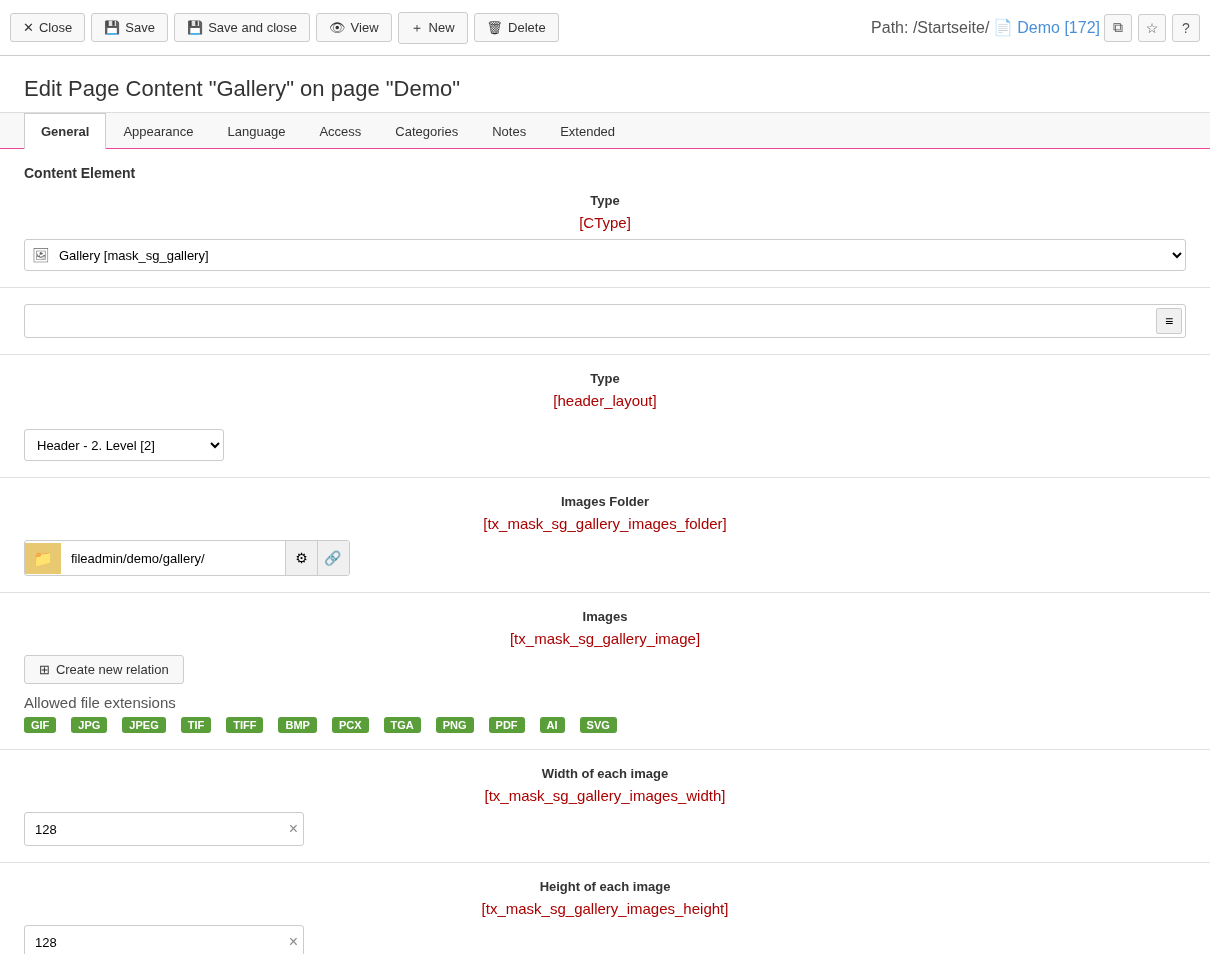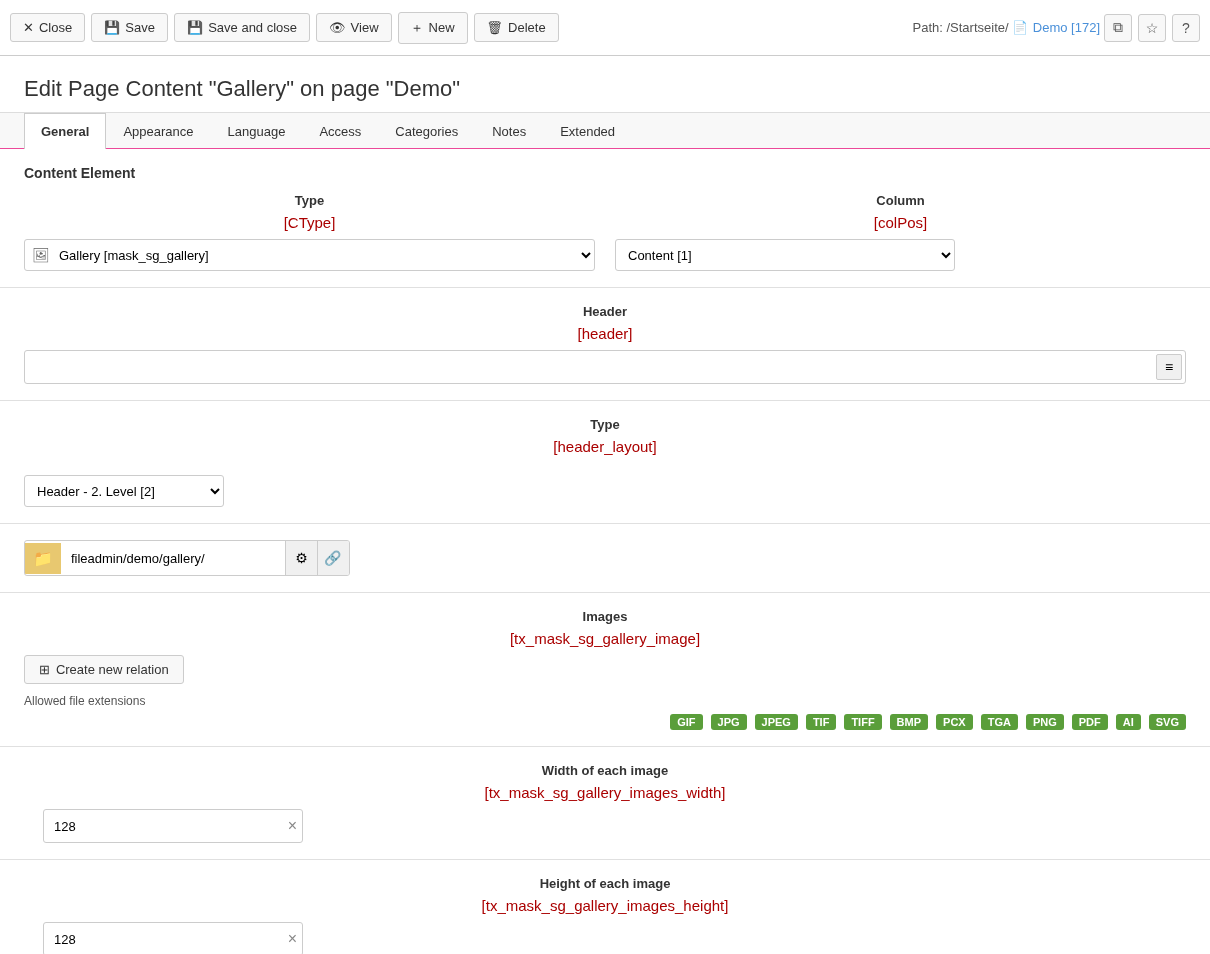--- a/index.html
+++ b/index.html
@@ -24,21 +24,21 @@
       gap: 5px;
       padding: 6px 12px;
       border: 1px solid #ccc;
       background: #f8f8f8;
       border-radius: 3px;
       cursor: pointer;
       font-size: 13px;
       color: #333;
     }
 
-    .path-info { display: flex; align-items: center; gap: 4px; font-size: 13px; }
+    .path-info { display: flex; align-items: center; gap: 4px; font-size: 16px; }
     .path-info a { color: #4a90d9; text-decoration: none; }
 
     .top-right-icons { display: flex; align-items: center; gap: 6px; }
     .icon-btn {
       width: 28px; height: 28px;
       border: 1px solid #ccc;
       background: #f8f8f8;
       border-radius: 3px;
       cursor: pointer;
       display: flex; align-items: center; justify-content: center;
@@ -226,46 +226,44 @@
       background: #f8f8f8;
       border-radius: 3px;
       cursor: pointer;
       font-size: 13px;
       color: #333;
       margin-bottom: 10px;
     }
 
     
     .extensions-label {
-      font-size: 12px;
+      font-size: 15px;
       color: #555;
       margin-bottom: 6px;
     }
     .extensions-list {
       display: flex;
       flex-wrap: wrap;
-      gap: 8px;
-      justify-content: flex-end;
+      gap: 15px;
     }
     .ext-badge {
       background: #5a9e3a;
       color: #fff;
       padding: 2px 7px;
       border-radius: 3px;
       font-size: 11px;
       font-weight: bold;
     }
 
     
     .number-input-wrapper {
       position: relative;
       display: inline-flex;
       align-items: center;
-      width: 260px;
-      margin-left: 19px;
+      width: 280px;
     }
     .number-input-wrapper input {
       width: 100%;
       padding-right: 30px;
     }
     .number-input-wrapper .clear-btn {
       position: absolute;
       right: 6px;
       background: none;
       border: none;
@@ -370,52 +368,45 @@
         <div class="field-col">
           <div class="field-label">
             <span>Type</span>
             <span class="label-key">[CType]</span>
           </div>
           <div class="input-wrapper">
             <span class="type-icon">🖼</span>
             <select><option>Gallery [mask_sg_gallery]</option></select>
           </div>
         </div>
-        <div class="field-col">
-          <div class="field-label">
-            <span>Column</span>
-            <span class="label-key">[colPos]</span>
-          </div>
-          <select class="no-icon" style="max-width:340px; padding-left:8px;"><option>Content [1]</option></select>
-        </div>
-      </div>
-    </div>
-
-    <div class="section">
-      <div class="field-label">
-        <span>Header</span>
-        <span class="label-key">[header]</span>
-      </div>
+      </div>
+    </div>
+
+    <div class="section">
       <div class="header-input-wrapper">
         <input type="text" style="width: 100%;" value="">
         <button class="input-btn">
           <span>≡</span>
         </button>
       </div>
     </div>
 
     <div class="section">
       <div class="field-label">
         <span>Type</span>
         <span class="label-key">[header_layout]</span>
       </div>
       <select class="header-type-select no-icon"><option>Header - 2. Level [2]</option><option>Header - 1. Level [1]</option><option>Header - 3. Level [3]</option></select>
     </div>
 
     <div class="section">
+      <div class="field-label">
+        <span>Images Folder</span>
+        <span class="label-key">[tx_mask_sg_gallery_images_folder]</span>
+      </div>
       <div class="folder-input-wrapper">
         <div class="folder-icon-box">📁</div>
         <input type="text" value="fileadmin/demo/gallery/" style="">
         <button class="folder-action-btn">
           <span>⚙</span>
         </button>
         <button class="folder-action-btn">
           <span>🔗</span>
         </button>
       </div>

